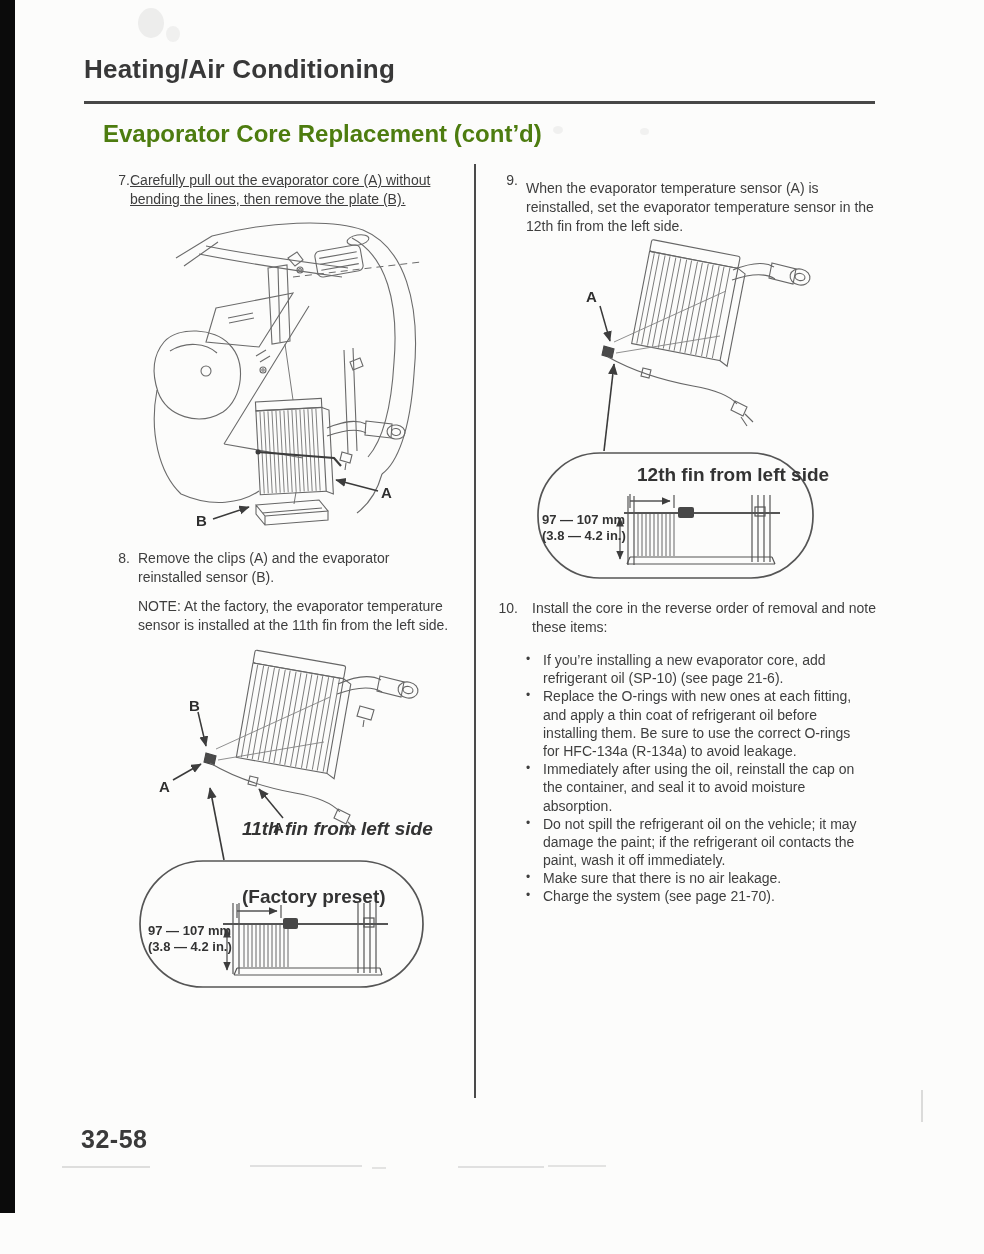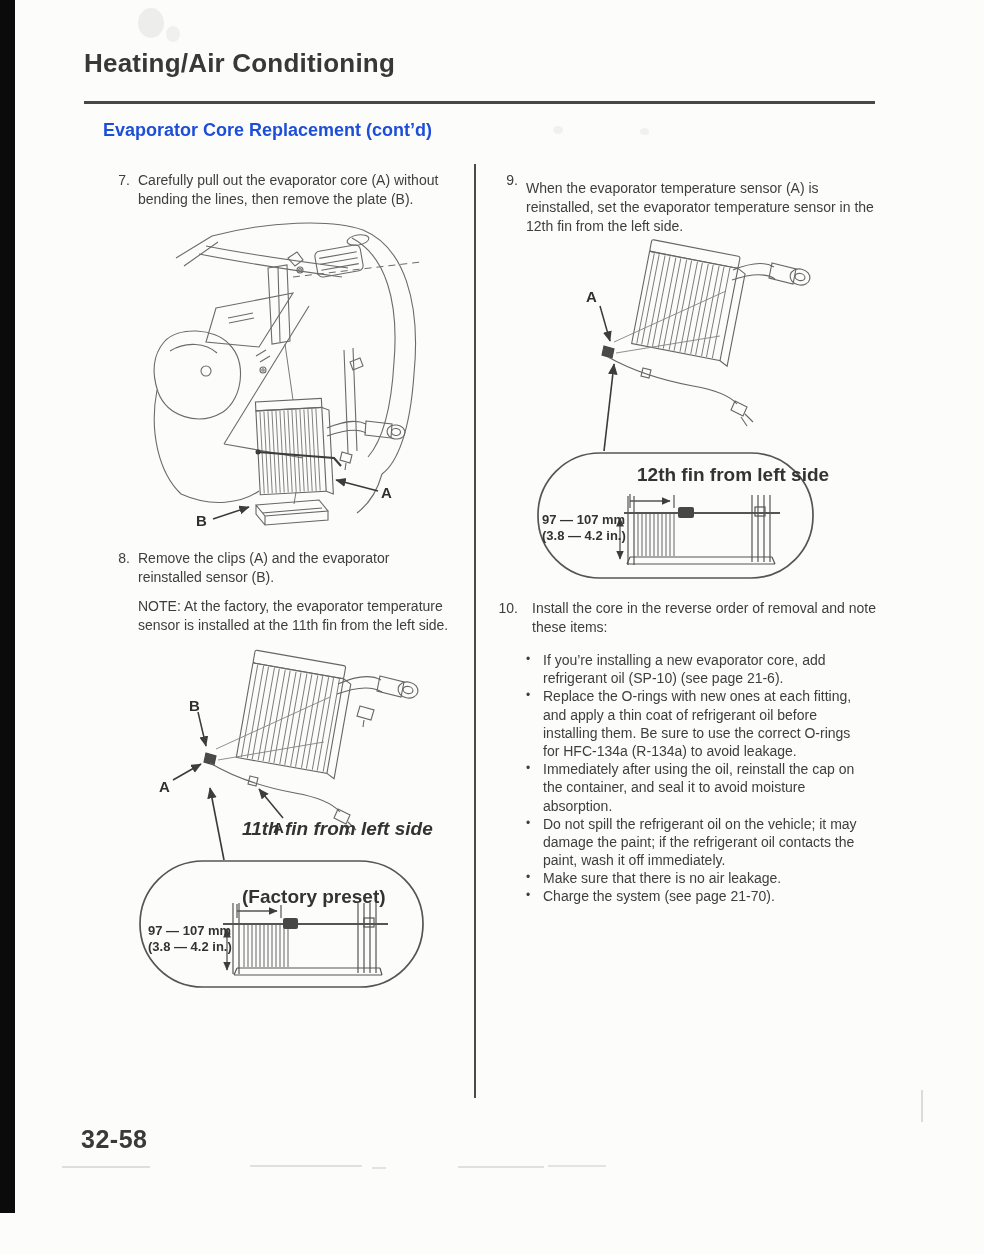--- a/index.html
+++ b/index.html
@@ -1,20 +1,20 @@
 <!DOCTYPE html>
 <html><head>
 <meta charset="utf-8">
 <style>
   html,body{margin:0;padding:0;background:#e9e9e9;}
   .page{position:relative;width:984px;height:1254px;background:#fcfcfb;
         font-family:"Liberation Sans",sans-serif;color:#3e3e3e;overflow:hidden;}
   .abs{position:absolute;}
   .h1{font-size:26px;font-weight:bold;color:#383838;letter-spacing:.2px;}
-  .h2{font-size:18px;font-weight:bold;color:#1d4ed8;}
+  .h2{font-size:24px;font-weight:bold;color:#4d7c0f;}
   .rule{background:#474747;}
   .vdiv{background:#4a4a4a;width:2px;}
   .body-txt{font-size:14px;line-height:1.36;}
   .step{display:flex;}
   .step .num{flex:none;text-align:right;}
   .step .txt{flex:1;}
   .bullets{font-size:14px;line-height:1.3;}
   .bullet{display:flex;}
   .bullet .bm{flex:none;width:17px;font-size:12px;padding-top:1px;}
   .bullet .bt{flex:1;}
@@ -32,29 +32,29 @@
 
 <div class="page">
 
   <div class="abs scan-strip" style="left:0;top:0;width:15px;height:1213px;"></div>
 
   <div class="abs smudge" style="left:138px;top:8px;width:26px;height:30px;opacity:.13;"></div>
   <div class="abs smudge" style="left:166px;top:26px;width:14px;height:16px;opacity:.10;"></div>
   <div class="abs smudge" style="left:553px;top:126px;width:10px;height:8px;opacity:.10;"></div>
   <div class="abs smudge" style="left:640px;top:128px;width:9px;height:7px;opacity:.09;"></div>
 
-  <div class="abs h1" style="left:84px;top:48px;">Heating/Air Conditioning</div>
+  <div class="abs h1" style="left:84px;top:54px;">Heating/Air Conditioning</div>
   <div class="abs rule" style="left:84px;top:101px;width:791px;height:3px;"></div>
   <div class="abs h2" style="left:103px;top:120px;">Evaporator Core Replacement (cont’d)</div>
 
   <div class="abs vdiv" style="left:474px;top:164px;height:934px;"></div>
 
   <div class="abs step body-txt" style="left:110px;top:171px;width:368px;">
     <span class="num" style="width:20px;">7.</span>
-    <span class="txt" style="margin-left:8px;max-width:340px;">Carefully pull out the evaporator core (A) without bending the lines, then remove the plate (B).</span>
+    <span class="txt" style="max-width:340px;text-decoration:underline;">Carefully pull out the evaporator core (A) without bending the lines, then remove the plate (B).</span>
   </div>
 
   <div class="abs step body-txt" style="left:110px;top:549px;width:320px;">
     <span class="num" style="width:20px;">8.</span>
     <span class="txt" style="margin-left:8px;max-width:280px;">Remove the clips (A) and the evaporator reinstalled sensor (B).</span>
   </div>
 
   <div class="abs body-txt" style="left:138px;top:597px;width:344px;">NOTE: At the factory, the evaporator temperature sensor is installed at the 11th fin from the left side.</div>
 
   <div class="abs step body-txt" style="left:496px;top:171px;width:380px;">

